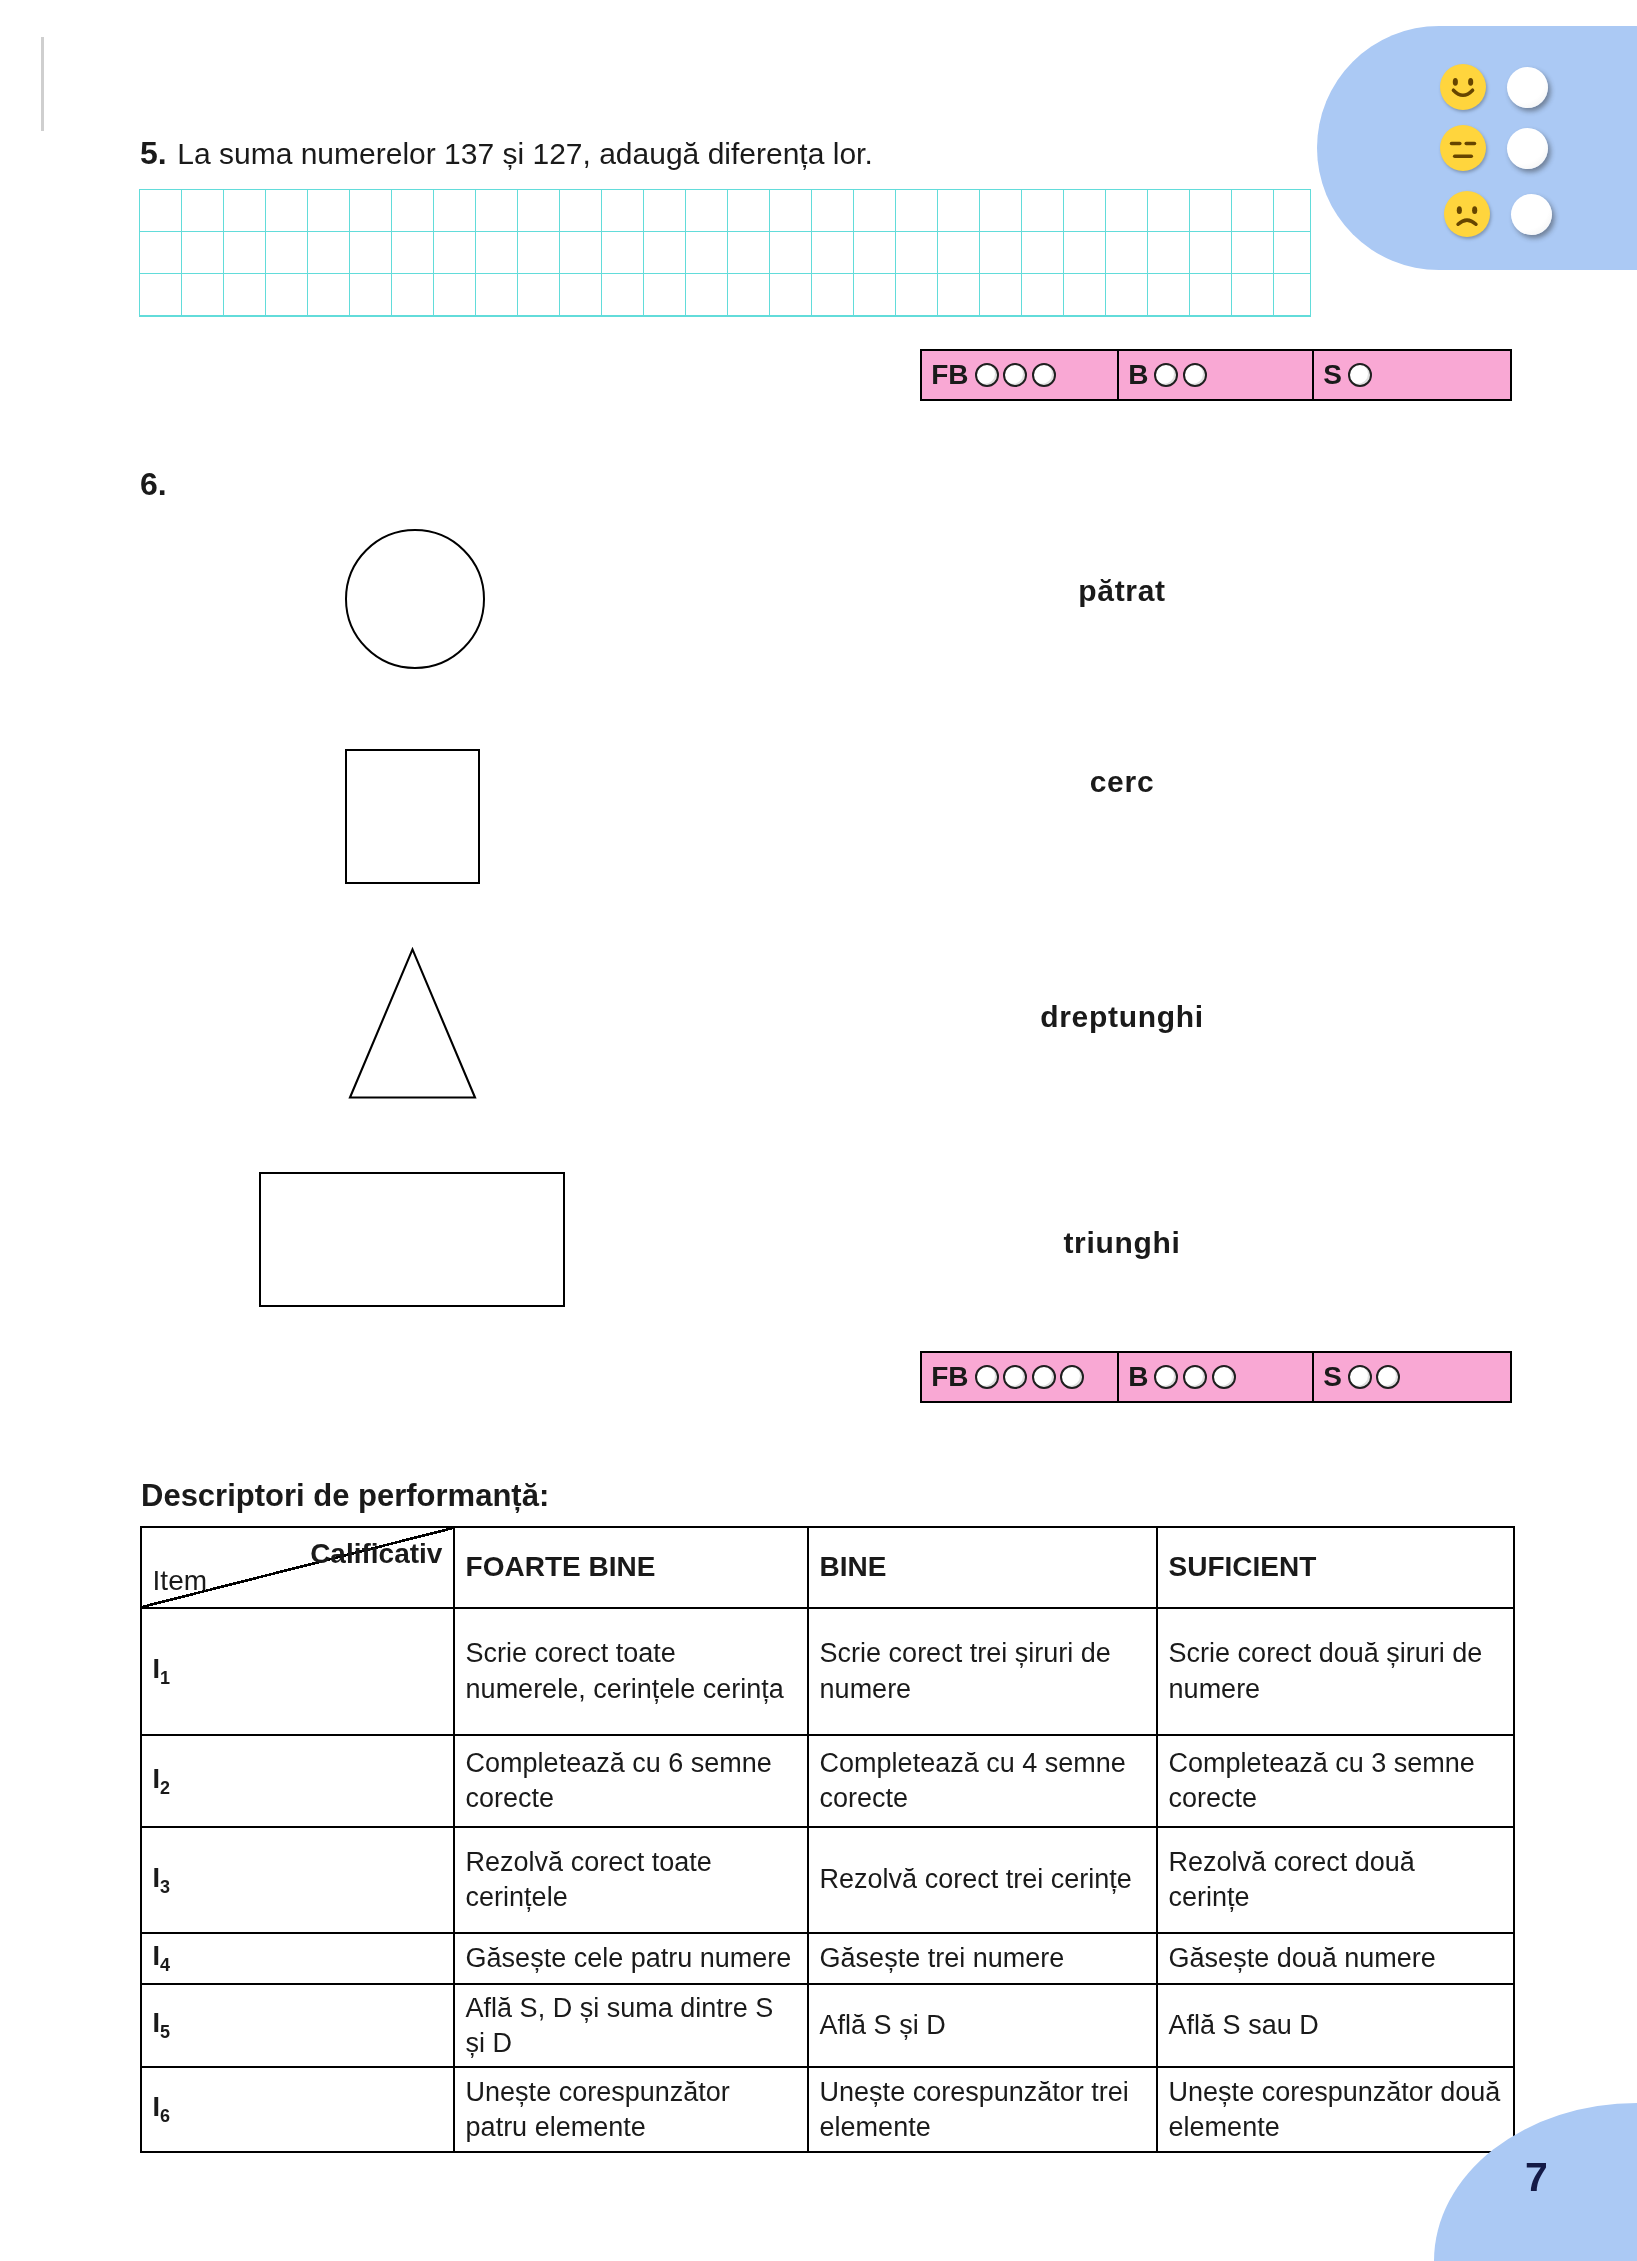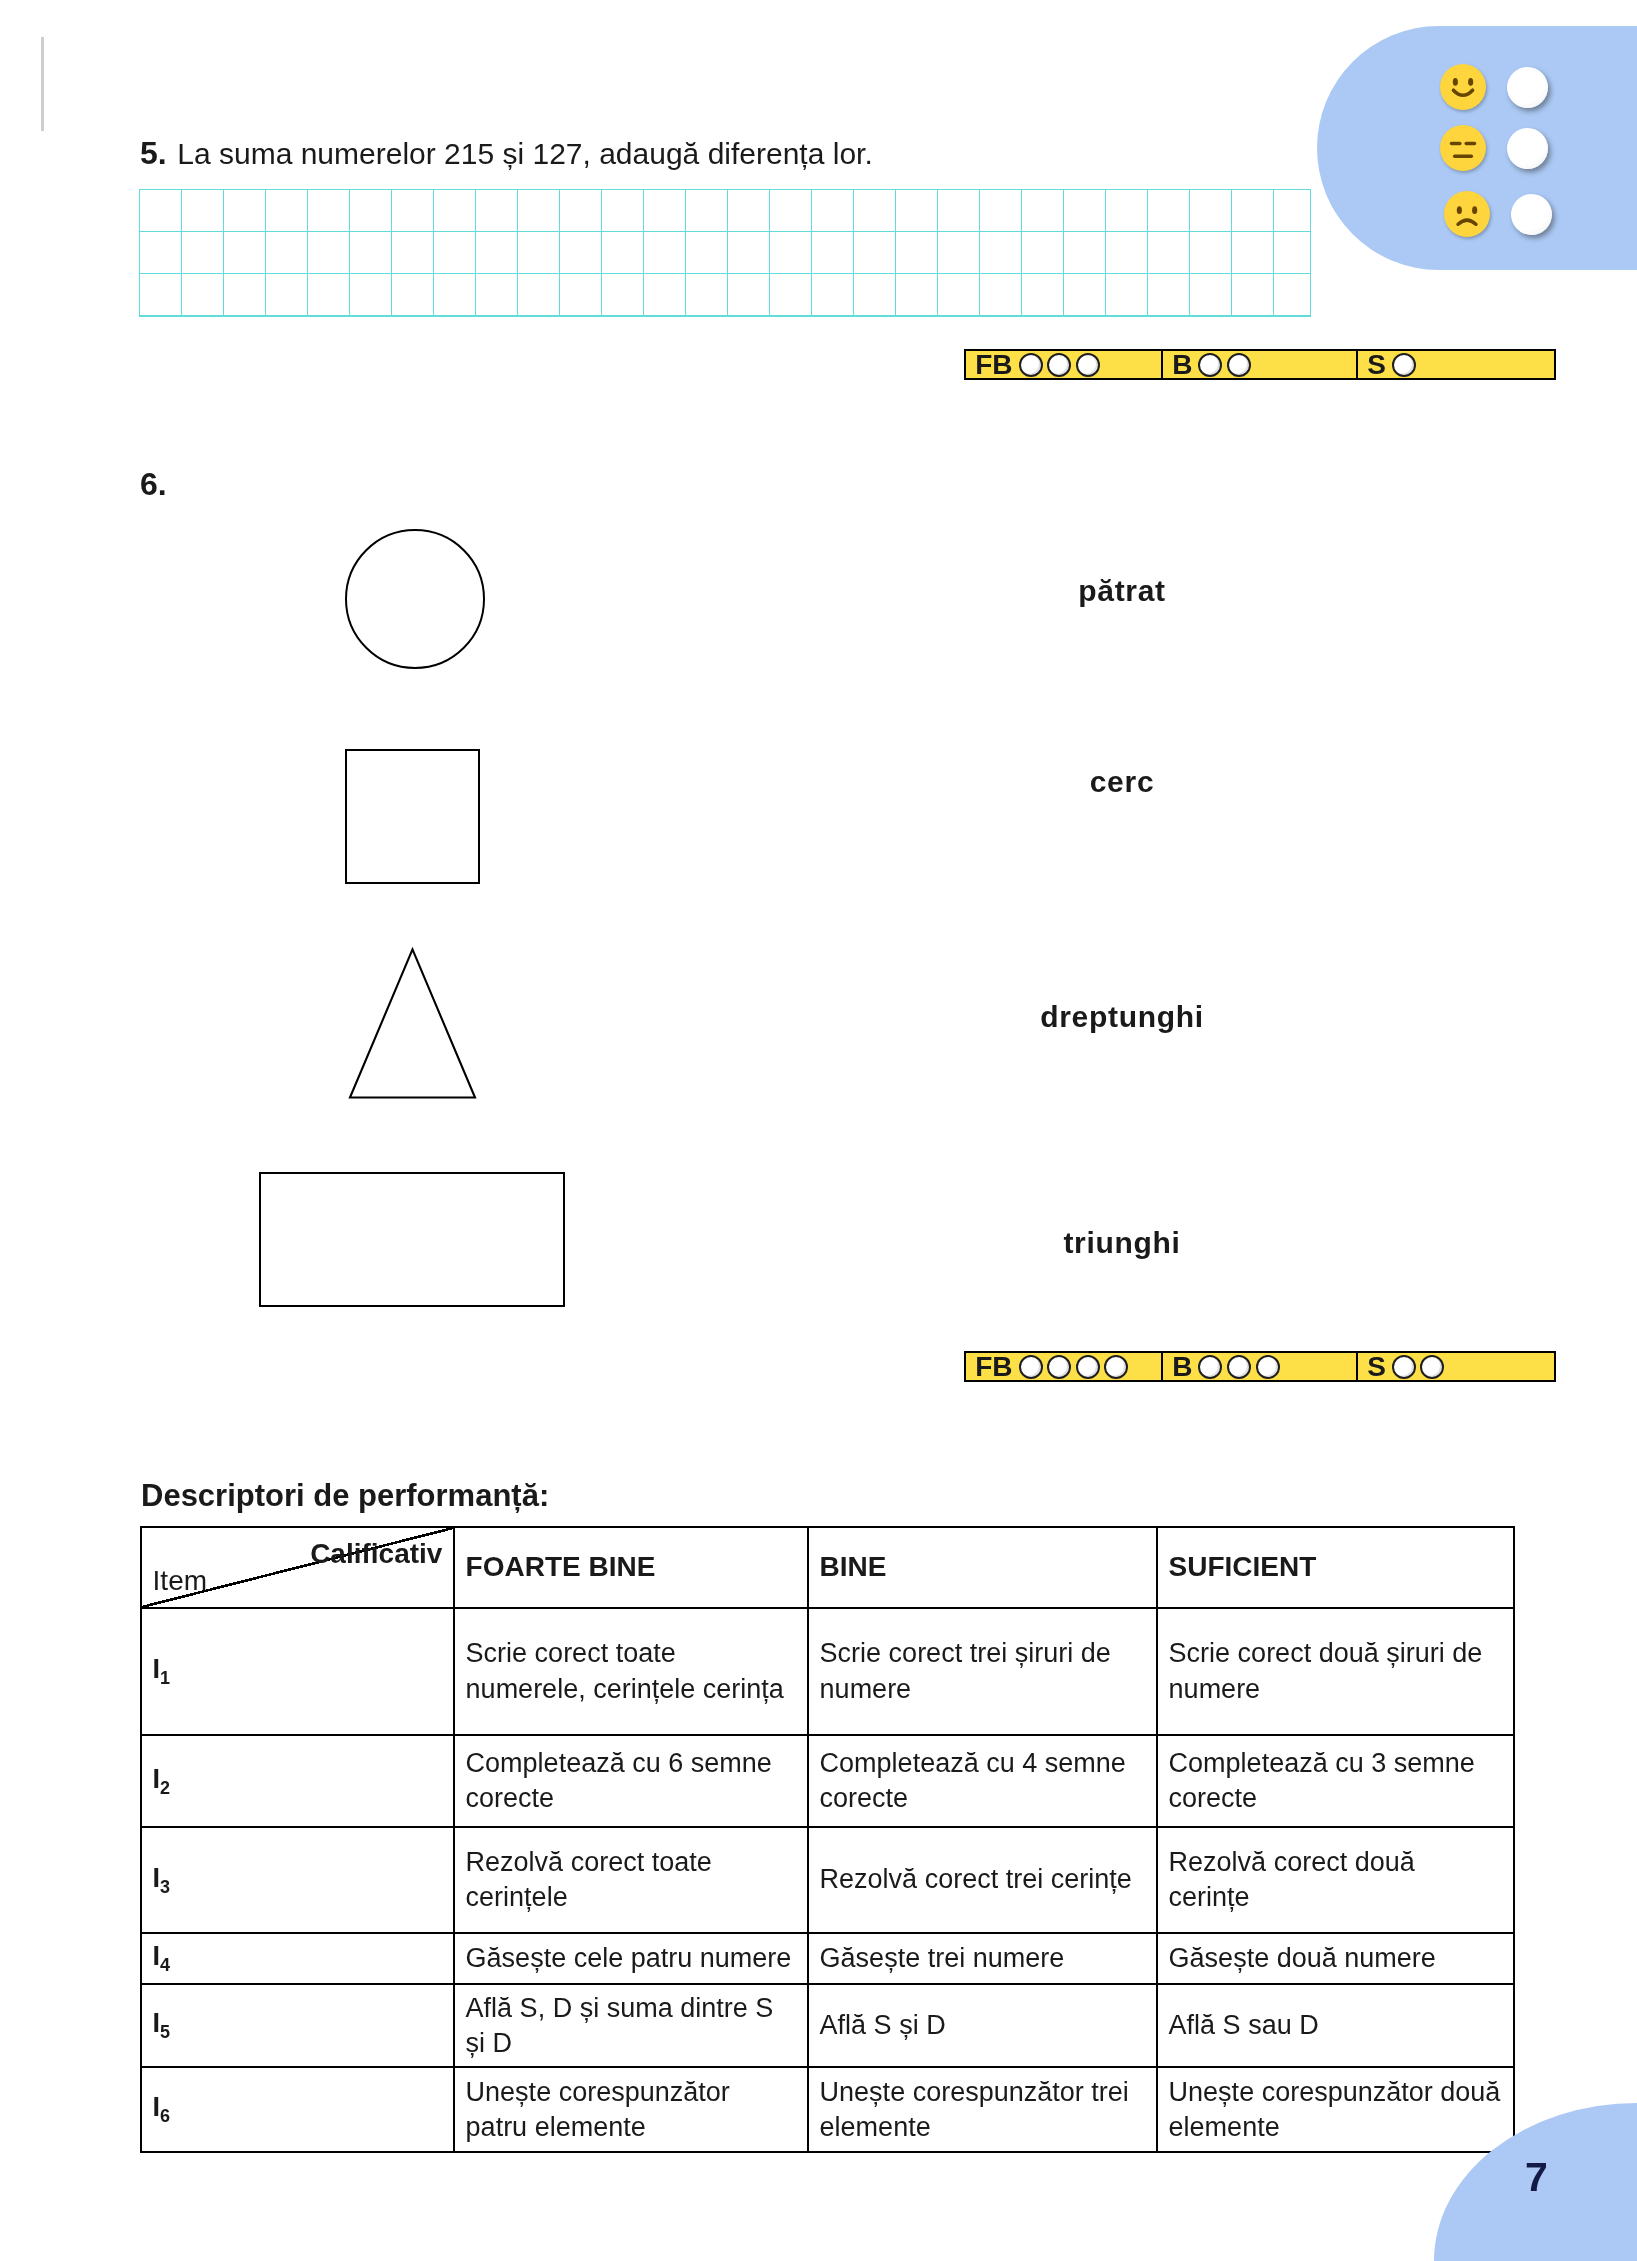--- a/index.html
+++ b/index.html
@@ -45,22 +45,22 @@
     background-image:
       linear-gradient(to right, #62dcda 1.3px, transparent 1.3px),
       linear-gradient(to bottom, #62dcda 1.3px, transparent 1.3px);
     background-size:42px 42px;
     border-right:1.3px solid #62dcda;
     border-bottom:1.3px solid #62dcda;
   }
 
   
   .score-box{
-    position:absolute;left:964px;width:592px;height:31px;
-    display:flex;border:2px solid #000;background:#fde047;box-sizing:border-box;
+    position:absolute;left:920px;width:592px;height:52px;
+    display:flex;border:2px solid #000;background:#f9a8d4;box-sizing:border-box;
   }
   .score-box.sb1{top:349px;}
   .score-box.sb2{top:1351px;}
   .score-cell{
     display:flex;align-items:center;gap:6px;
     padding-left:9.2px;box-sizing:border-box;flex:0 0 auto;
   }
   .score-cell + .score-cell{border-left:2px solid #000;}
   .score-cell.c1{width:195px;}
   .score-cell.c2{width:195px;}
@@ -161,21 +161,21 @@
           <ellipse cx="48" cy="30" rx="4" ry="6" fill="#664500"></ellipse>
           <path d="M22 52 Q36 39 50 52" stroke="#664500" stroke-width="5.5" fill="none" stroke-linecap="round"></path>
         </svg>
       </div>
       <div class="hole"></div>
     </div>
   </div>
 
   <div class="q-head q5-head">
     <span class="q-num">5.</span>
-    <span class="q-text">La suma numerelor 215 și 127, adaugă diferența lor.</span>
+    <span class="q-text">La suma numerelor 137 și 127, adaugă diferența lor.</span>
   </div>
 
   <div class="grid5"></div>
 
   <div class="score-box sb1">
     <div class="score-cell c1">
       <span class="score-label">FB</span>
       <span style="display:flex;gap:4.6px;">
           <span class="sc"></span>
           <span class="sc"></span>

